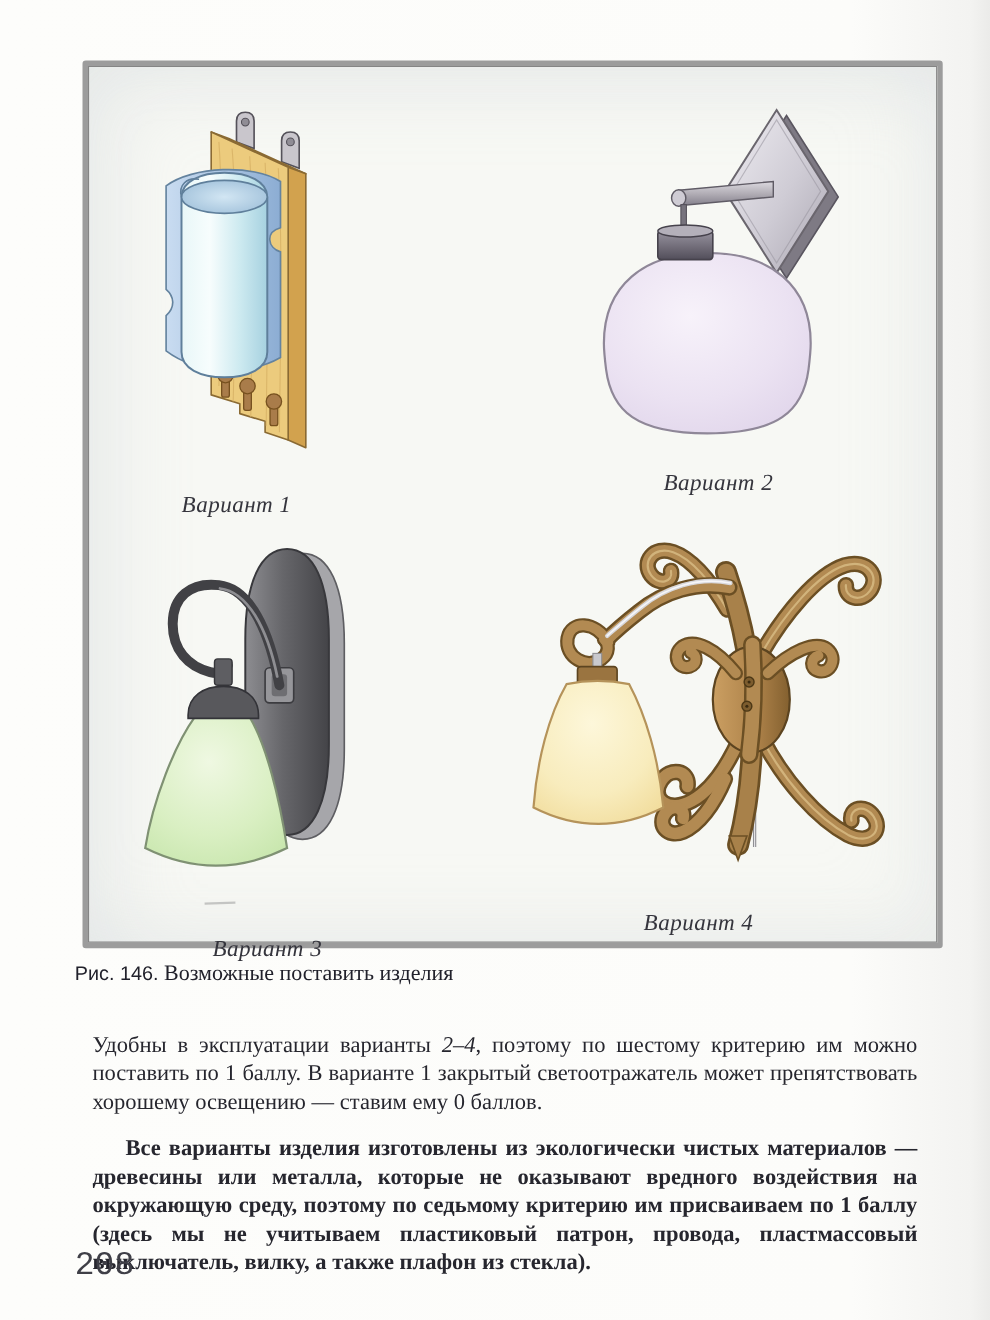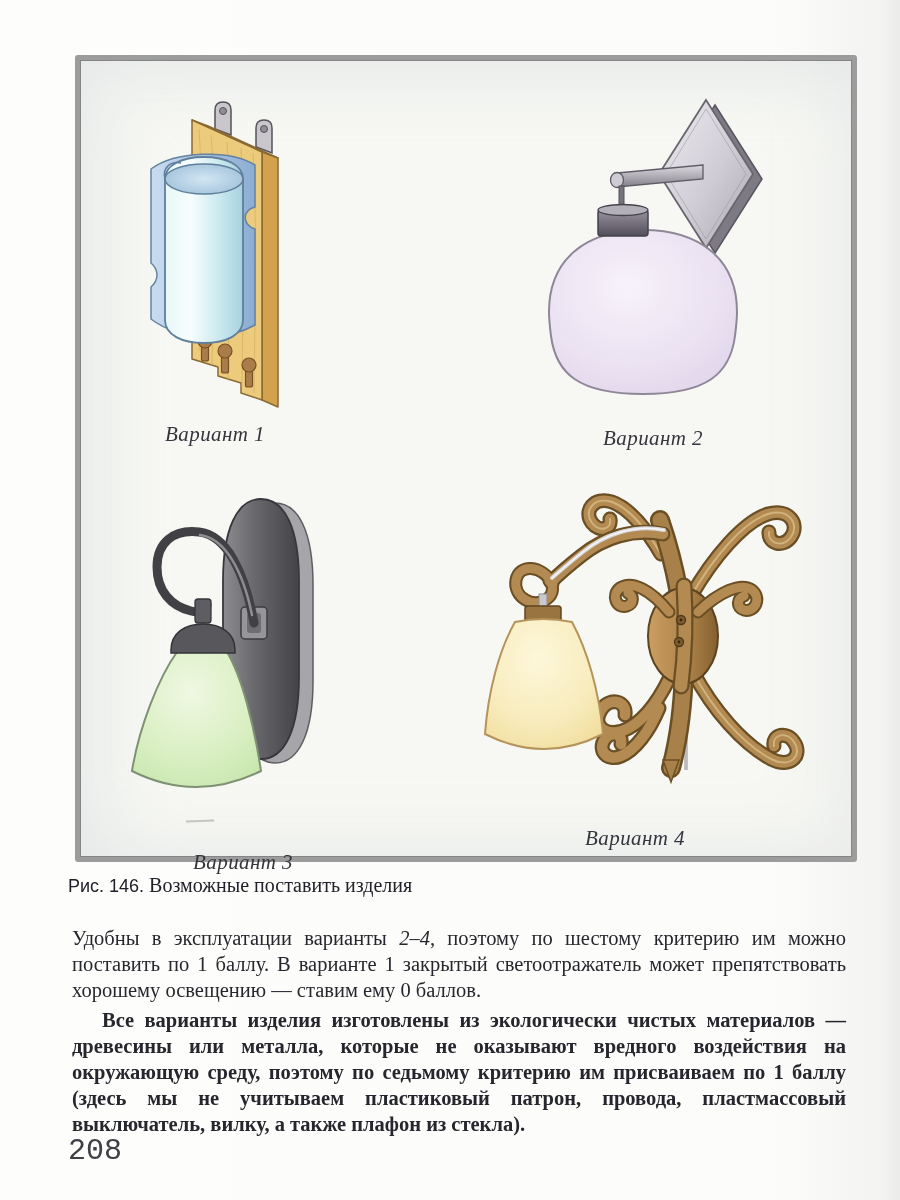--- a/index.html
+++ b/index.html
@@ -22,21 +22,21 @@
   .variant-label{
     position:absolute;width:170px;text-align:center;
     font-style:italic;font-size:21px;letter-spacing:.4px;
     color:var(--label_ink,#35353d);
   }
   .artifact{position:absolute;height:2px;background:#8a8a8a;opacity:.45;transform:rotate(-2deg);}
   .caption{position:absolute;left:68px;top:874px;margin:0;font-size:20px;color:#21212b;}
   .caption .cap-b{font-family:"Liberation Sans",sans-serif;font-weight:400;font-size:18px;}
   .bodytext{position:absolute;left:68px;top:921px;width:782px;
     font-size:20.5px;line-height:26px;text-align:justify;}
-  .bodytext p{margin:4px;}
+  .bodytext p{margin:16px;}
   .bodytext .p2{text-indent:30px;font-weight:bold;}
   .pagenum{position:absolute;left:68px;top:1134px;
     font-family:Liberation Mono, monospace;font-size:30px;color:#3f3f47;}
   svg{display:block;}
 </style>
 </head>
 <body>
 
 <div class="page">
 
@@ -85,21 +85,21 @@
       <rect x="110.5" y="270" width="7" height="22" rx="2"></rect>
         <circle cx="114" cy="270" r="7"></circle>
     </g>
     <path d="M16,74 C40,56 95,54 120,70 L120,112 C106,116 108,130 120,134 L120,230 C92,246 45,246 16,224 L16,192 C25,184 23,174 16,168 Z" fill="url(#g1back)" stroke="#64839f" stroke-width="1.5"></path>
     <g>
       <path d="M30,84 C30,70 47,62 69,62 C91,62 108,70 108,84 L108,225 C108,240 91,248 69,248 C47,248 30,240 30,225 Z" fill="url(#g1cyl)" stroke="#5f7f9b" stroke-width="1.8"></path>
       <ellipse cx="69" cy="84" rx="39" ry="15" fill="url(#g1in)" stroke="#5f7f9b" stroke-width="1.5"></ellipse>
       <path d="M30,84 C27,73 35,66 46,68" fill="none" stroke="#5f7f9b" stroke-width="1.5"></path>
     </g>
   </svg>
-  <div class="variant-label" style="left:130px;top:422px">Вариант 1</div>
+  <div class="variant-label" style="left:130px;top:446px">Вариант 1</div>
 
   <svg class="lamp" style="left:535px;top:82px" width="250" height="318" viewBox="0 0 250 318">
     <defs>
       <linearGradient id="g2dia" x1="0" y1="0" x2="1" y2="1">
         <stop offset="0" stop-color="#efedf2"></stop>
           <stop offset=".55" stop-color="#cfccd5"></stop>
         <stop offset="1" stop-color="#aba7b2"></stop>
       </linearGradient>
       <linearGradient id="g2arm" x1="0" y1="0" x2="0" y2="1">
         <stop offset="0" stop-color="#dcd9e0"></stop>

